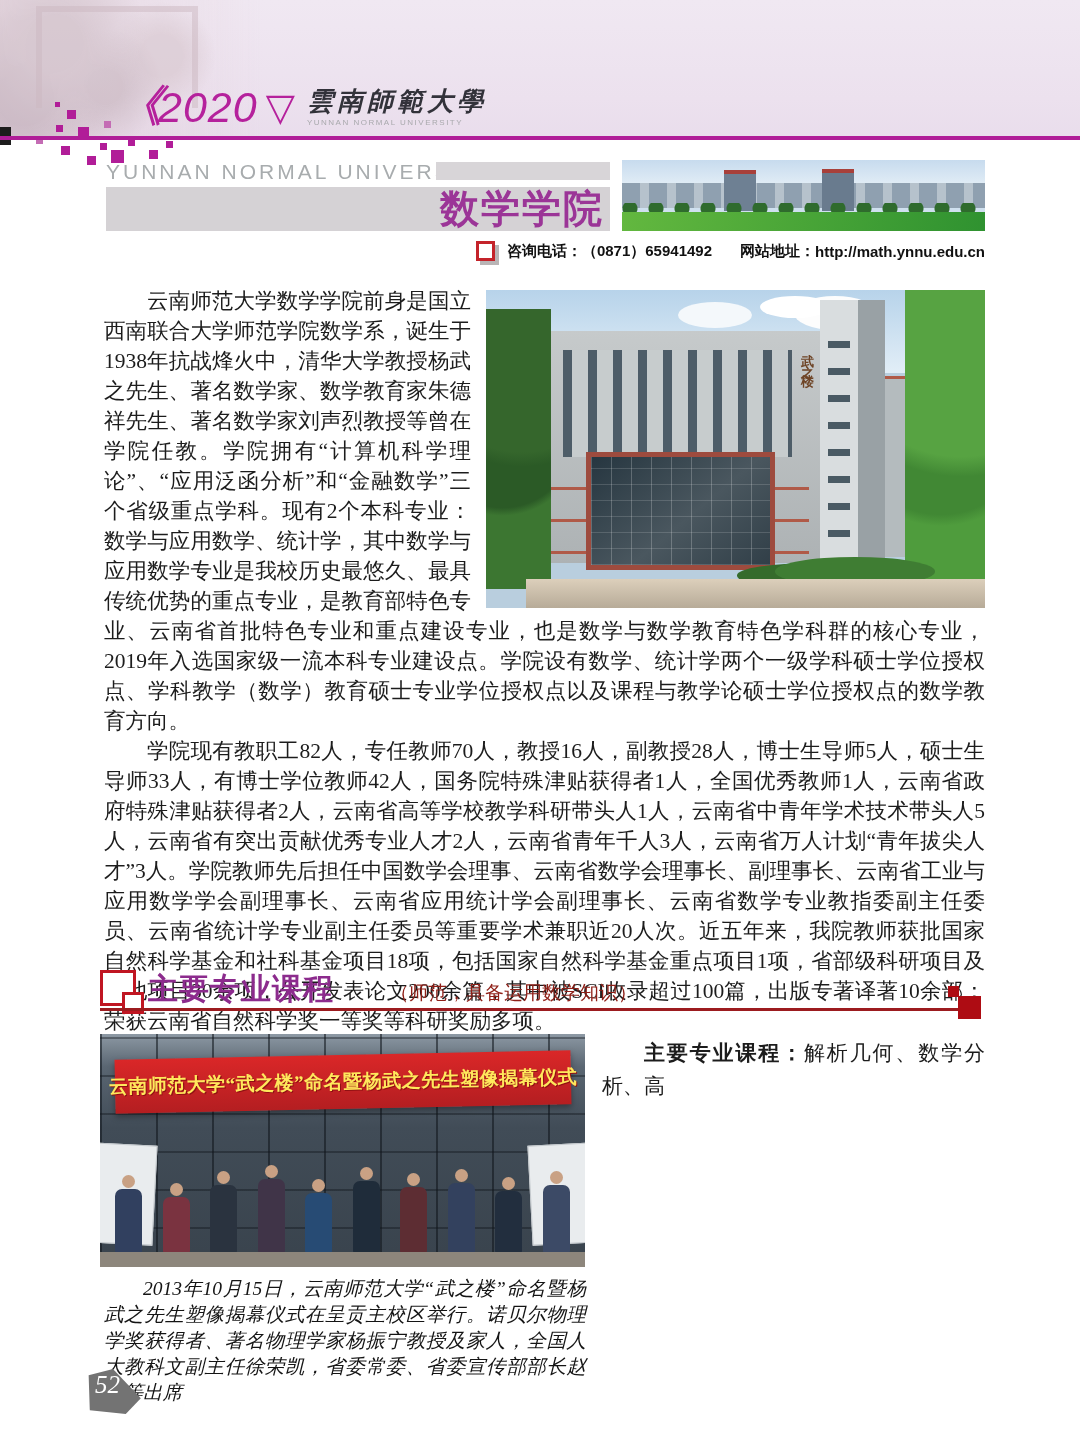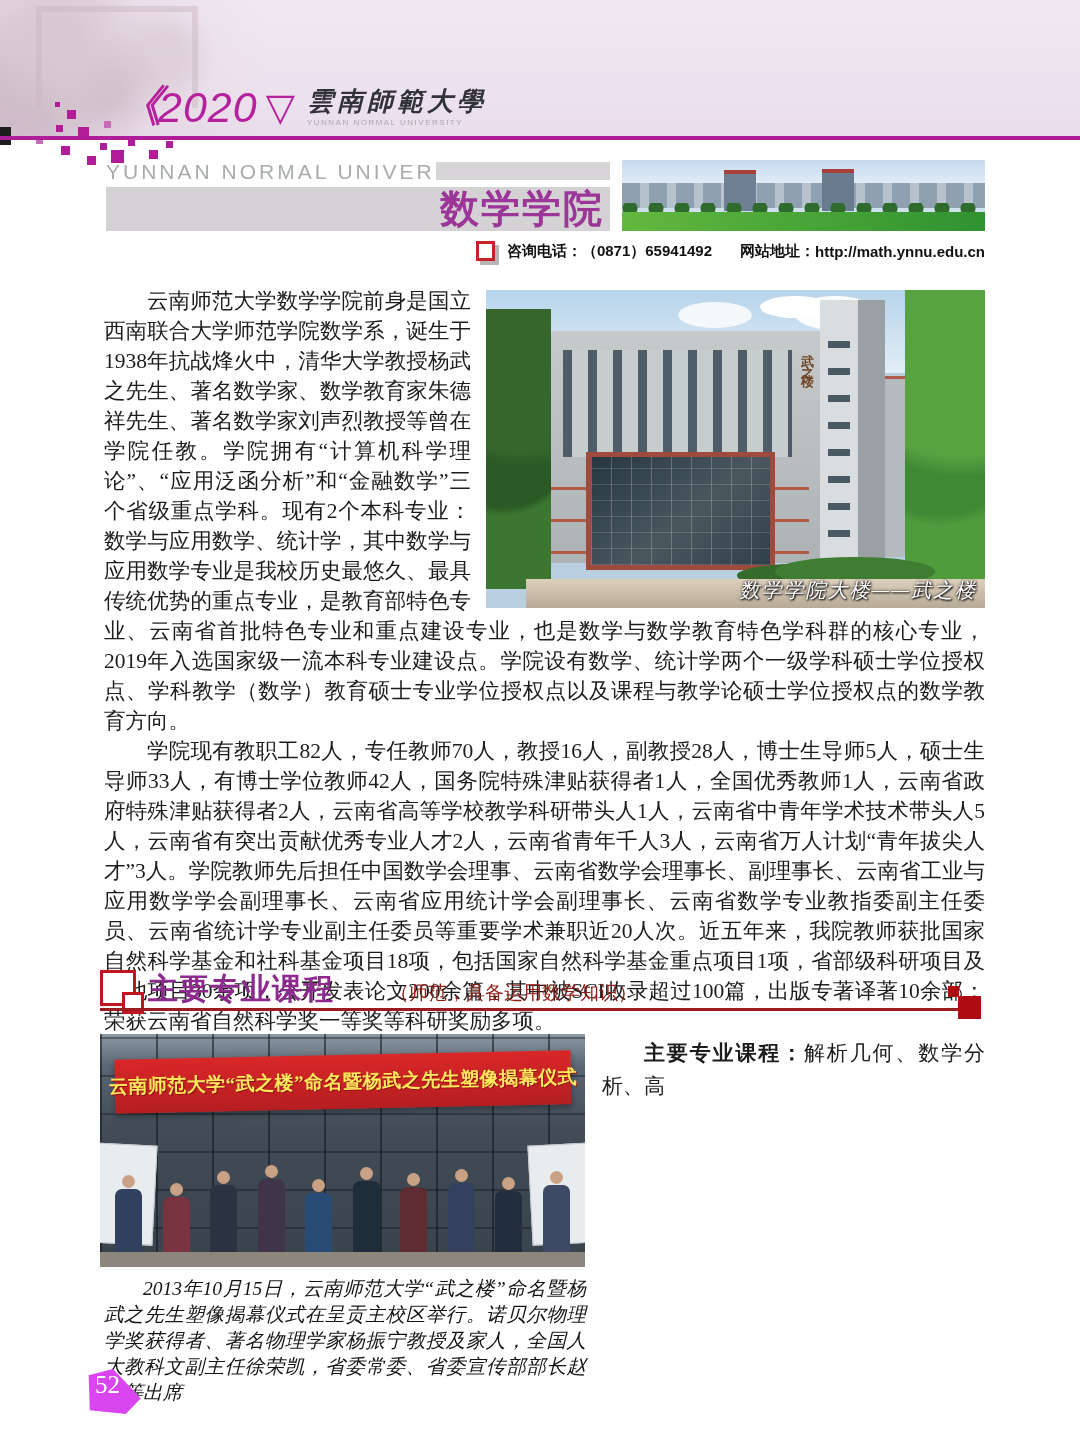--- a/index.html
+++ b/index.html
@@ -136,22 +136,22 @@
   
   .cp-caption{position:absolute;left:104px;top:1276px;width:482px;font-size:19.5px;line-height:26px;
        font-style:italic;text-align:justify;text-indent:2em;color:#141414;}
 
   
   .major-body{position:absolute;left:602px;top:1036px;width:383px;text-align:justify;}
   .major-body p{margin:0;font-size:21px;line-height:33px;text-indent:2em;}
   .courses-label{font-family:"Liberation Sans","DejaVu Sans",sans-serif;font-weight:bold;}
 
   
-  .badge{position:absolute;left:84px;top:1368px;width:58px;height:46px;background:#d946ef;
-       clip-path:polygon(8% 16%,50% 2%,98% 66%,72% 100%,10% 92%);}
+  .badge{position:absolute;left:84px;top:1368px;width:58px;height:46px;background:#737373;
+       clip-path:polygon(8% 16%,50% 2%,98% 66%,72% 100%,10% 92%);font-style:italic;}
   .badge span{position:absolute;left:11px;top:3px;color:#fff;font-size:25px;}
 </style>
 </head>
 <body>
 
 <div class="page">
 
   <div class="band">
     <div class="band-photo"></div>
     <div class="band-arch"></div>
@@ -204,21 +204,20 @@
       </div>
       <div class="bp-sign">武之楼</div>
       <div class="bp-tower">
         <div class="bp-tower-win"></div>
       </div>
       <div class="bp-wing"></div>
       <div class="bp-ltree"></div>
       <div class="bp-rtree"></div>
       <div class="bp-bush"></div>
       <div class="bp-ground"></div>
-      <span class="bp-caption">数学学院大楼——武之楼</span>
     </div>
     <p class="body-p">云南师范大学数学学院前身是国立西南联合大学师范学院数学系，诞生于1938年抗战烽火中，清华大学教授杨武之先生、著名数学家、数学教育家朱德祥先生、著名数学家刘声烈教授等曾在学院任教。学院拥有“计算机科学理论”、“应用泛函分析”和“金融数学”三个省级重点学科。现有2个本科专业：数学与应用数学、统计学，其中数学与应用数学专业是我校历史最悠久、最具传统优势的重点专业，是教育部特色专业、云南省首批特色专业和重点建设专业，也是数学与数学教育特色学科群的核心专业，2019年入选国家级一流本科专业建设点。学院设有数学、统计学两个一级学科硕士学位授权点、学科教学（数学）教育硕士专业学位授权点以及课程与教学论硕士学位授权点的数学教育方向。</p>
     <p class="body-p">学院现有教职工82人，专任教师70人，教授16人，副教授28人，博士生导师5人，硕士生导师33人，有博士学位教师42人，国务院特殊津贴获得者1人，全国优秀教师1人，云南省政府特殊津贴获得者2人，云南省高等学校教学科研带头人1人，云南省中青年学术技术带头人5人，云南省有突出贡献优秀专业人才2人，云南省青年千人3人，云南省万人计划“青年拔尖人才”3人。学院教师先后担任中国数学会理事、云南省数学会理事长、副理事长、云南省工业与应用数学学会副理事长、云南省应用统计学会副理事长、云南省数学专业教指委副主任委员、云南省统计学专业副主任委员等重要学术兼职近20人次。近五年来，我院教师获批国家自然科学基金和社科基金项目18项，包括国家自然科学基金重点项目1项，省部级科研项目及其他项目30余项，公开发表论文200余篇，其中被SCI收录超过100篇，出版专著译著10余部；荣获云南省自然科学奖一等奖等科研奖励多项。</p>
   </div>
 
   <div class="sect">
     <div class="sq-big"></div>
     <div class="sq-small"></div>
     <div class="sect-title">主要专业课程</div>
     <div class="sect-sub">（师范，具备运用数学知识）</div>

